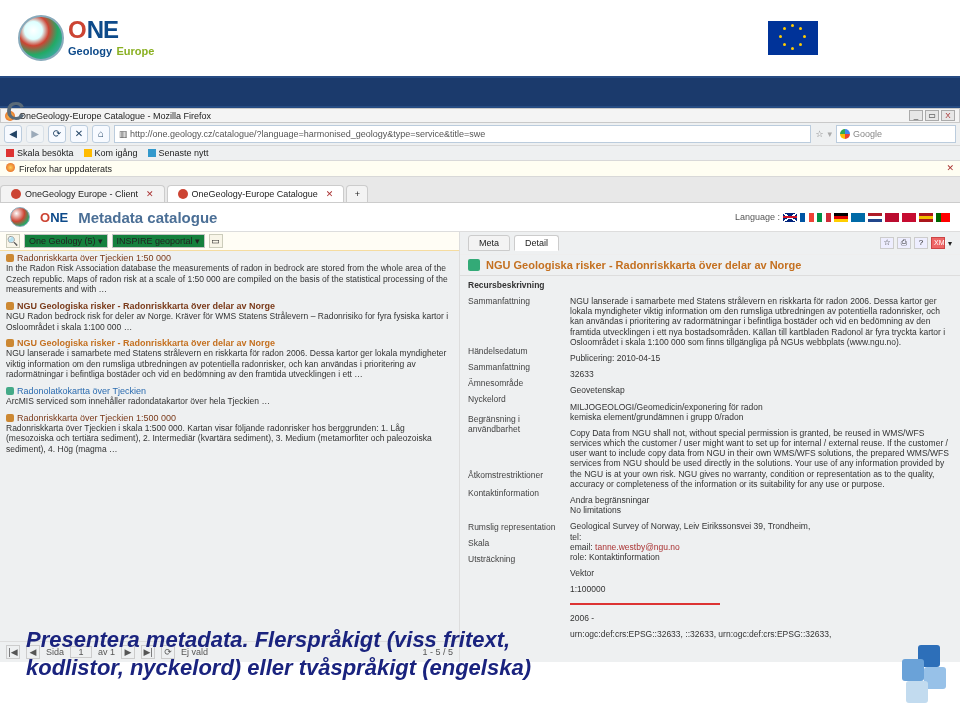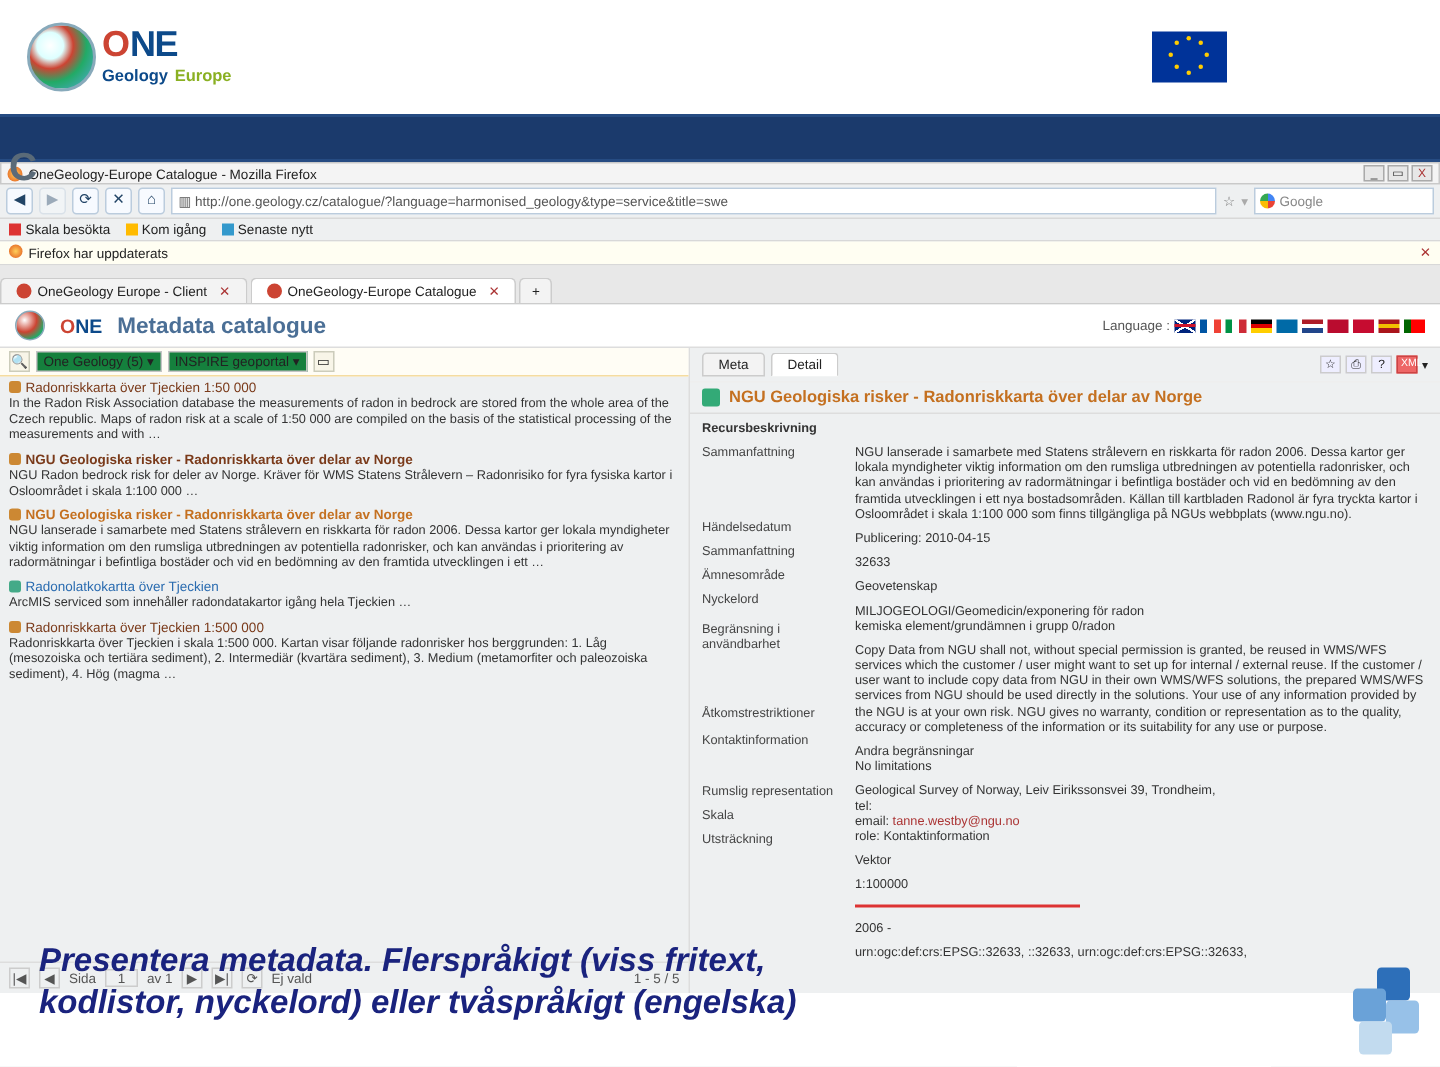--- a/index.html
+++ b/index.html
@@ -281,21 +281,21 @@
               <span class="ttl" style="color:#c47020;font-weight:700;">NGU Geologiska risker - Radonriskkarta över delar av Norge</span>
             </div>
           <div class="desc">NGU lanserade i samarbete med Statens strålevern en riskkarta för radon 2006. Dessa kartor ger lokala myndigheter viktig information om den rumsliga utbredningen av potentiella radonrisker, och kan användas i prioritering av radormätningar i befintliga bostäder och vid en bedömning av den framtida utvecklingen i ett …</div>
         </div>
 
         <div class="res blue">
           <div class="hdr">
               <span class="ic" style="background:#4a8;"></span>
               <span class="ttl">Radonolatkokartta över Tjeckien</span>
             </div>
-          <div class="desc">ArcMIS serviced som innehåller radondatakartor igång hela Tjeckien …</div>
+          <div class="desc">ArcMIS serviced som innehåller radondatakartor över hela Tjeckien …</div>
         </div>
 
         <div class="res gov">
           <div class="hdr">
               <span class="ic" style="background:#c83;"></span>
               <span class="ttl">Radonriskkarta över Tjeckien 1:500 000</span>
             </div>
           <div class="desc">Radonriskkarta över Tjeckien i skala 1:500 000. Kartan visar följande radonrisker hos berggrunden: 1. Låg (mesozoiska och tertiära sediment), 2. Intermediär (kvartära sediment), 3. Medium (metamorfiter och paleozoiska sediment), 4. Hög (magma …</div>
         </div>
 

